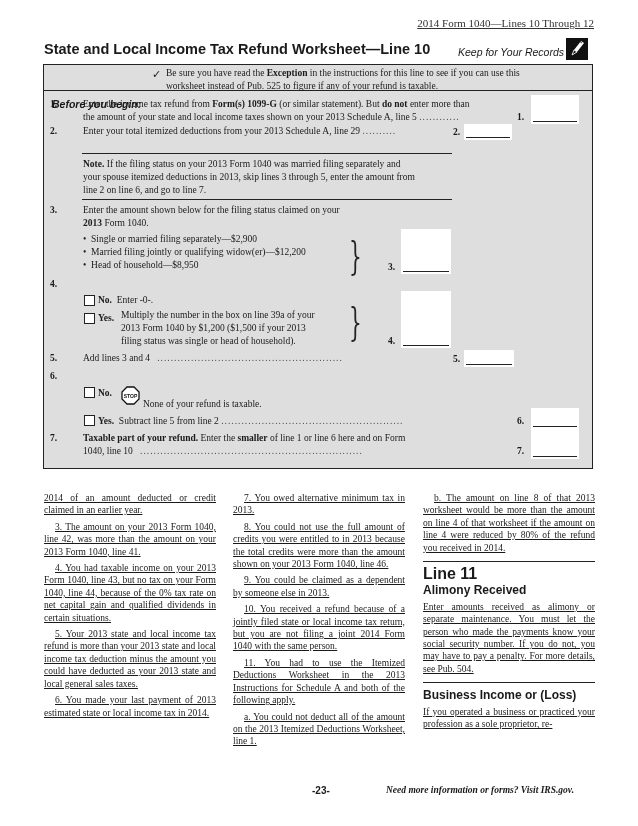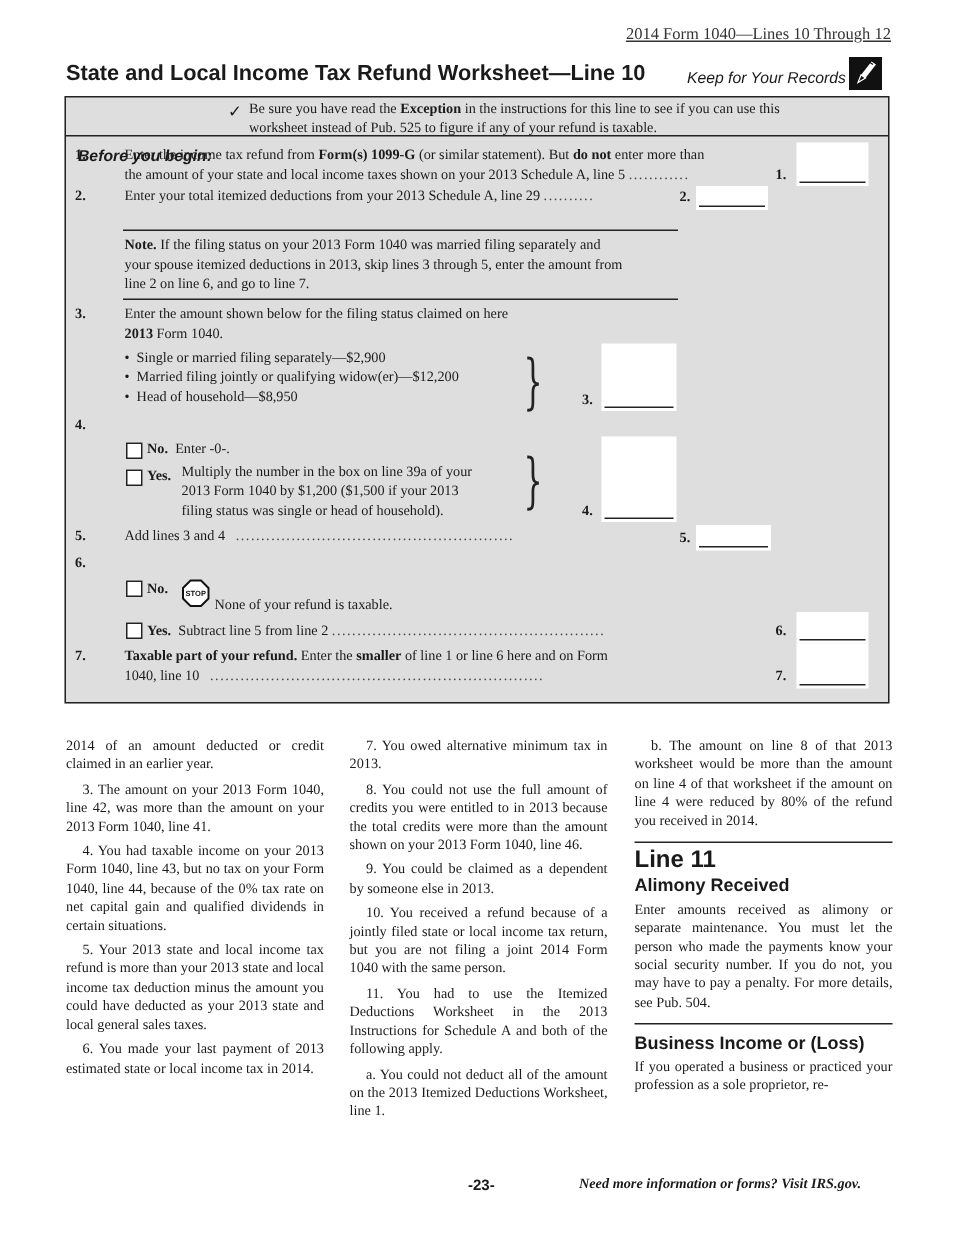--- a/index.html
+++ b/index.html
@@ -20,21 +20,21 @@
   .t { font-size:9.5px; line-height:13px; white-space:nowrap; }
   .num { font-size:9.5px; font-weight:bold; }
   .lead { color:#444; letter-spacing:1px; }
   .abox { background:#fff; }
   .aline { border-bottom:1.2px solid #222; }
   .cb { width:9px; height:9px; border:1px solid #222; background:#fff; }
   .rule { height:0; border-top:1.2px solid #222; }
   .brace { font-size:40px; line-height:40px; font-family:"DejaVu Serif", serif; font-weight:100; color:#222; transform:scaleX(0.5); transform-origin:left top; }
   .stop { width:19px; height:19px; }
   .col { font-size:9.5px; line-height:12.4px; text-align:justify; }
-  .col p { margin:0 0 4px 0; text-indent:11px; }
+  .col p { margin:0 0 4px 0; text-indent:11px;text-decoration:underline; }
   .col p.noind { text-indent:0; }
   .sec-rule { border-top:1.6px solid #222; margin:7px 0 6px 0; }
   .h-line { font-family:"Liberation Sans", sans-serif; font-size:16px; font-weight:bold; margin:0 0 4px 0; }
   .h-sub { font-family:"Liberation Sans", sans-serif; font-size:12px; font-weight:bold; margin:0 0 4px 0; }
   .footer-pg { left:312px; top:785px; font-size:10px; font-weight:bold; }
   .footer-more { left:386px; top:785px; font-size:9.5px; font-weight:bold; font-style:italic; }
 </style>
 </head>
 <body>
 
@@ -80,21 +80,21 @@
   <div class="abs rule" style="left:38px;width:370px;top:88px"></div>
   <div class="abs t" style="left:39px;top:93px">
     <b>Note.</b><span> If the filing status on your 2013 Form 1040 was married filing separately and</span><br>
     <span>your spouse itemized deductions in 2013, skip lines 3 through 5, enter the amount from</span><br>
     <span>line 2 on line 6, and go to line 7.</span>
   </div>
   <div class="abs rule" style="left:38px;width:370px;top:134px"></div>
 
   <div class="abs num" style="left:6px;top:140px">3.</div>
   <div class="abs t" style="left:39px;top:139px">
-    <span>Enter the amount shown below for the filing status claimed on here</span><br>
+    <span>Enter the amount shown below for the filing status claimed on your</span><br>
     <b>2013</b><span> Form 1040.</span>
   </div>
   <div class="abs t" style="left:39px;top:168px">
     <div>•&nbsp; <span>Single or married filing separately—$2,900</span></div>
     <div>•&nbsp; <span>Married filing jointly or qualifying widow(er)—$12,200</span></div>
     <div>•&nbsp; <span>Head of household—$8,950</span></div>
   </div>
   <div class="abs brace" style="left:305px;top:170px">}</div>
   <div class="abs num" style="left:344px;top:197px">3.</div>
   <div class="abs abox" style="left:357px;top:164px;width:50px;height:45px">

